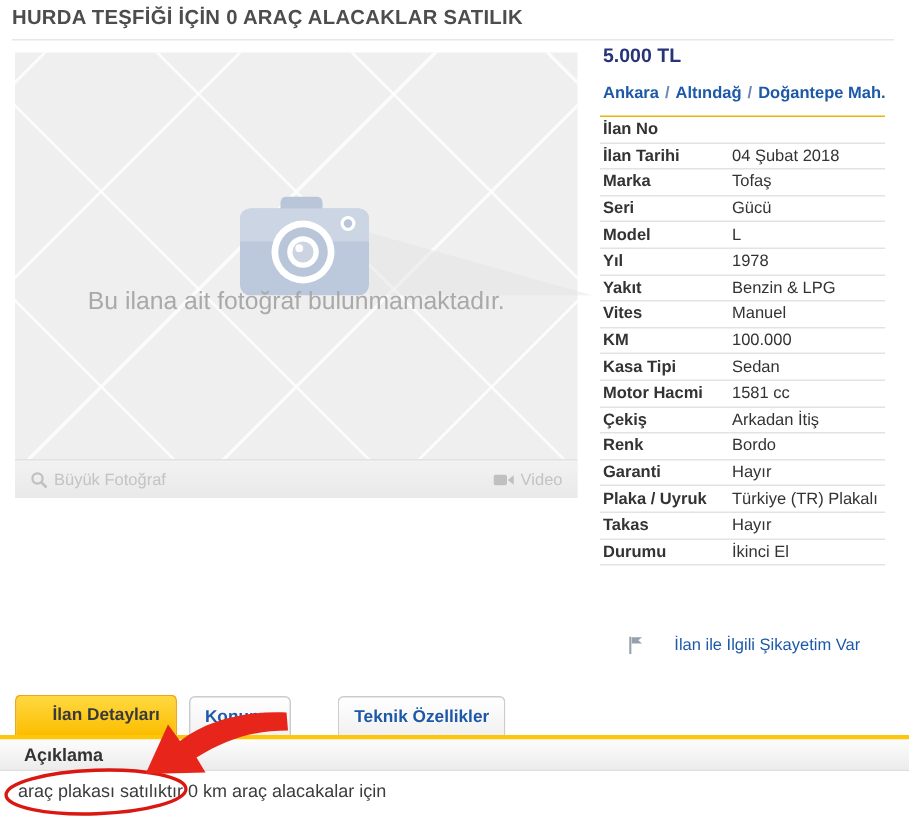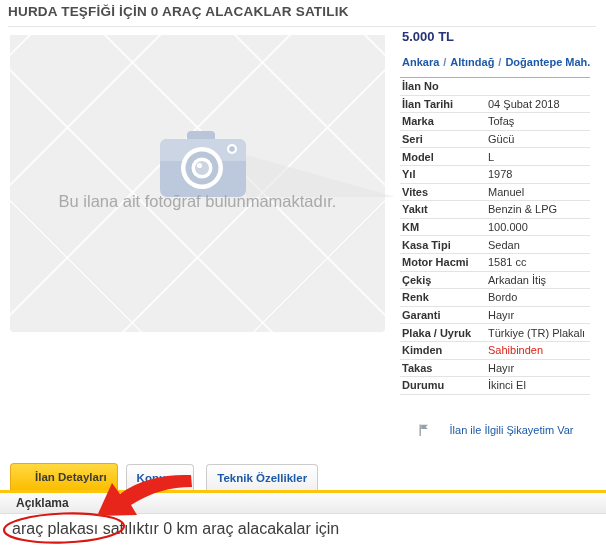--- a/index.html
+++ b/index.html
@@ -42,28 +42,28 @@
   .complaint { position:absolute; left:0; top:424px; width:100%; display:flex; justify-content:center;
     align-items:center; gap:22px; font-size:11px; color:#1d59a8; text-decoration:none; cursor:pointer; }
 
   
   .tabs { position:absolute; left:10px; top:463px; height:27px; display:flex; align-items:flex-end; }
   .tab { height:26px; line-height:26px; padding:0 10px; font-size:11.5px; font-weight:bold;
     color:#1d59a8; background:linear-gradient(#ffffff,#f1f1f1); border:1px solid #ccc; border-bottom:none;
     border-radius:4px 4px 0 0; margin-right:8px; cursor:pointer; white-space:nowrap; }
   .tab.active { height:27px; line-height:27px; color:#3a3a3a;
     background:linear-gradient(#ffd941,#fcbd00); border:1px solid #eda818; border-bottom:none;padding-left:24px; }
-  .tab:last-child { margin-left:4px; }
+  .tab:last-child { margin-left:23px; }
   .tab-underline { position:absolute; left:0; top:490px; width:606px; height:3px; background:#fdc60b; }
 
   
   .desc-header { position:absolute; left:0; top:493px; width:606px; height:21px; line-height:21px;
     background:linear-gradient(#fcfcfc,#ececec); border-bottom:1px solid #dedede;
     font-size:12px; font-weight:bold; color:#333; padding-left:16px; }
-  .desc-text { position:absolute; left:12px; top:520px; font-size:16px; color:#3c3c3c; }
+  .desc-text { position:absolute; left:12px; top:520px; font-size:12px; color:#3c3c3c; }
 
   
   .annotation-overlay { position:absolute; left:0; top:0; width:606px; height:548px;
     pointer-events:none; z-index:10; }
 
   svg { display:block; }
 </style>
 </head>
 <body>
 
@@ -81,20 +81,40 @@
         <circle cx="42" cy="37" r="21" fill="#ffffff"></circle>
         <circle cx="42" cy="37" r="16.5" fill="#b9c5d9"></circle>
         <circle cx="42" cy="37" r="10.5" fill="#ffffff"></circle>
         <circle cx="42" cy="37" r="7" fill="#ccd4e1"></circle>
         <circle cx="39.5" cy="34.5" r="2.6" fill="#ffffff" opacity="0.95"></circle>
         <circle cx="72" cy="18" r="5" fill="#ffffff"></circle>
         <circle cx="72" cy="18" r="2.8" fill="#b9c5d9"></circle>
       </svg>
     </div>
     <div class="nophoto-text">Bu ilana ait fotoğraf bulunmamaktadır.</div>
+    <div class="photo-bar">
+      <div class="bar-item">
+        <span>
+          <svg width="12" height="12" viewBox="0 0 12 12">
+            <circle cx="5" cy="5" r="3.4" fill="none" stroke="#c0c0c0" stroke-width="1.5"></circle>
+            <line x1="7.6" y1="7.6" x2="11" y2="11" stroke="#c0c0c0" stroke-width="1.7"></line>
+          </svg>
+        </span>
+        <span>Büyük Fotoğraf</span>
+      </div>
+      <div class="bar-item">
+        <span>
+          <svg width="14" height="10" viewBox="0 0 14 10">
+            <rect x="0" y="1.5" width="9" height="7" rx="1.5" fill="#c0c0c0"></rect>
+            <polygon points="9.5,5 13.5,1.8 13.5,8.2" fill="#c0c0c0"></polygon>
+          </svg>
+        </span>
+        <span>Video</span>
+      </div>
+    </div>
   </div>
 
   <div class="panel">
     <div class="price">5.000 TL</div>
     <div class="breadcrumb"><a class="bc-link">Ankara</a><span class="bc-sep">/</span><a class="bc-link">Altındağ</a><span class="bc-sep">/</span><a class="bc-link">Doğantepe Mah.</a></div>
     <div class="details-table">
         <div class="drow">
           <div class="dlabel">İlan No</div>
           <div class="dvalue"></div>
         </div>
@@ -112,28 +132,28 @@
         </div>
         <div class="drow">
           <div class="dlabel">Model</div>
           <div class="dvalue">L</div>
         </div>
         <div class="drow">
           <div class="dlabel">Yıl</div>
           <div class="dvalue">1978</div>
         </div>
         <div class="drow">
+          <div class="dlabel">Yakıt</div>
+          <div class="dvalue">Benzin &amp; LPG</div>
+        </div>
+        <div class="drow">
           <div class="dlabel">Vites</div>
           <div class="dvalue">Manuel</div>
         </div>
         <div class="drow">
-          <div class="dlabel">Yakıt</div>
-          <div class="dvalue">Benzin &amp; LPG</div>
-        </div>
-        <div class="drow">
           <div class="dlabel">KM</div>
           <div class="dvalue">100.000</div>
         </div>
         <div class="drow">
           <div class="dlabel">Kasa Tipi</div>
           <div class="dvalue">Sedan</div>
         </div>
         <div class="drow">
           <div class="dlabel">Motor Hacmi</div>
           <div class="dvalue">1581 cc</div>
@@ -146,24 +166,20 @@
           <div class="dlabel">Renk</div>
           <div class="dvalue">Bordo</div>
         </div>
         <div class="drow">
           <div class="dlabel">Garanti</div>
           <div class="dvalue">Hayır</div>
         </div>
         <div class="drow">
           <div class="dlabel">Plaka / Uyruk</div>
           <div class="dvalue">Türkiye (TR) Plakalı</div>
-        </div>
-        <div class="drow">
-          <div class="dlabel">Kimden</div>
-          <div class="dvalue red">Sahibinden</div>
         </div>
         <div class="drow">
           <div class="dlabel">Takas</div>
           <div class="dvalue">Hayır</div>
         </div>
         <div class="drow">
           <div class="dlabel">Durumu</div>
           <div class="dvalue">İkinci El</div>
         </div>
       </div>

